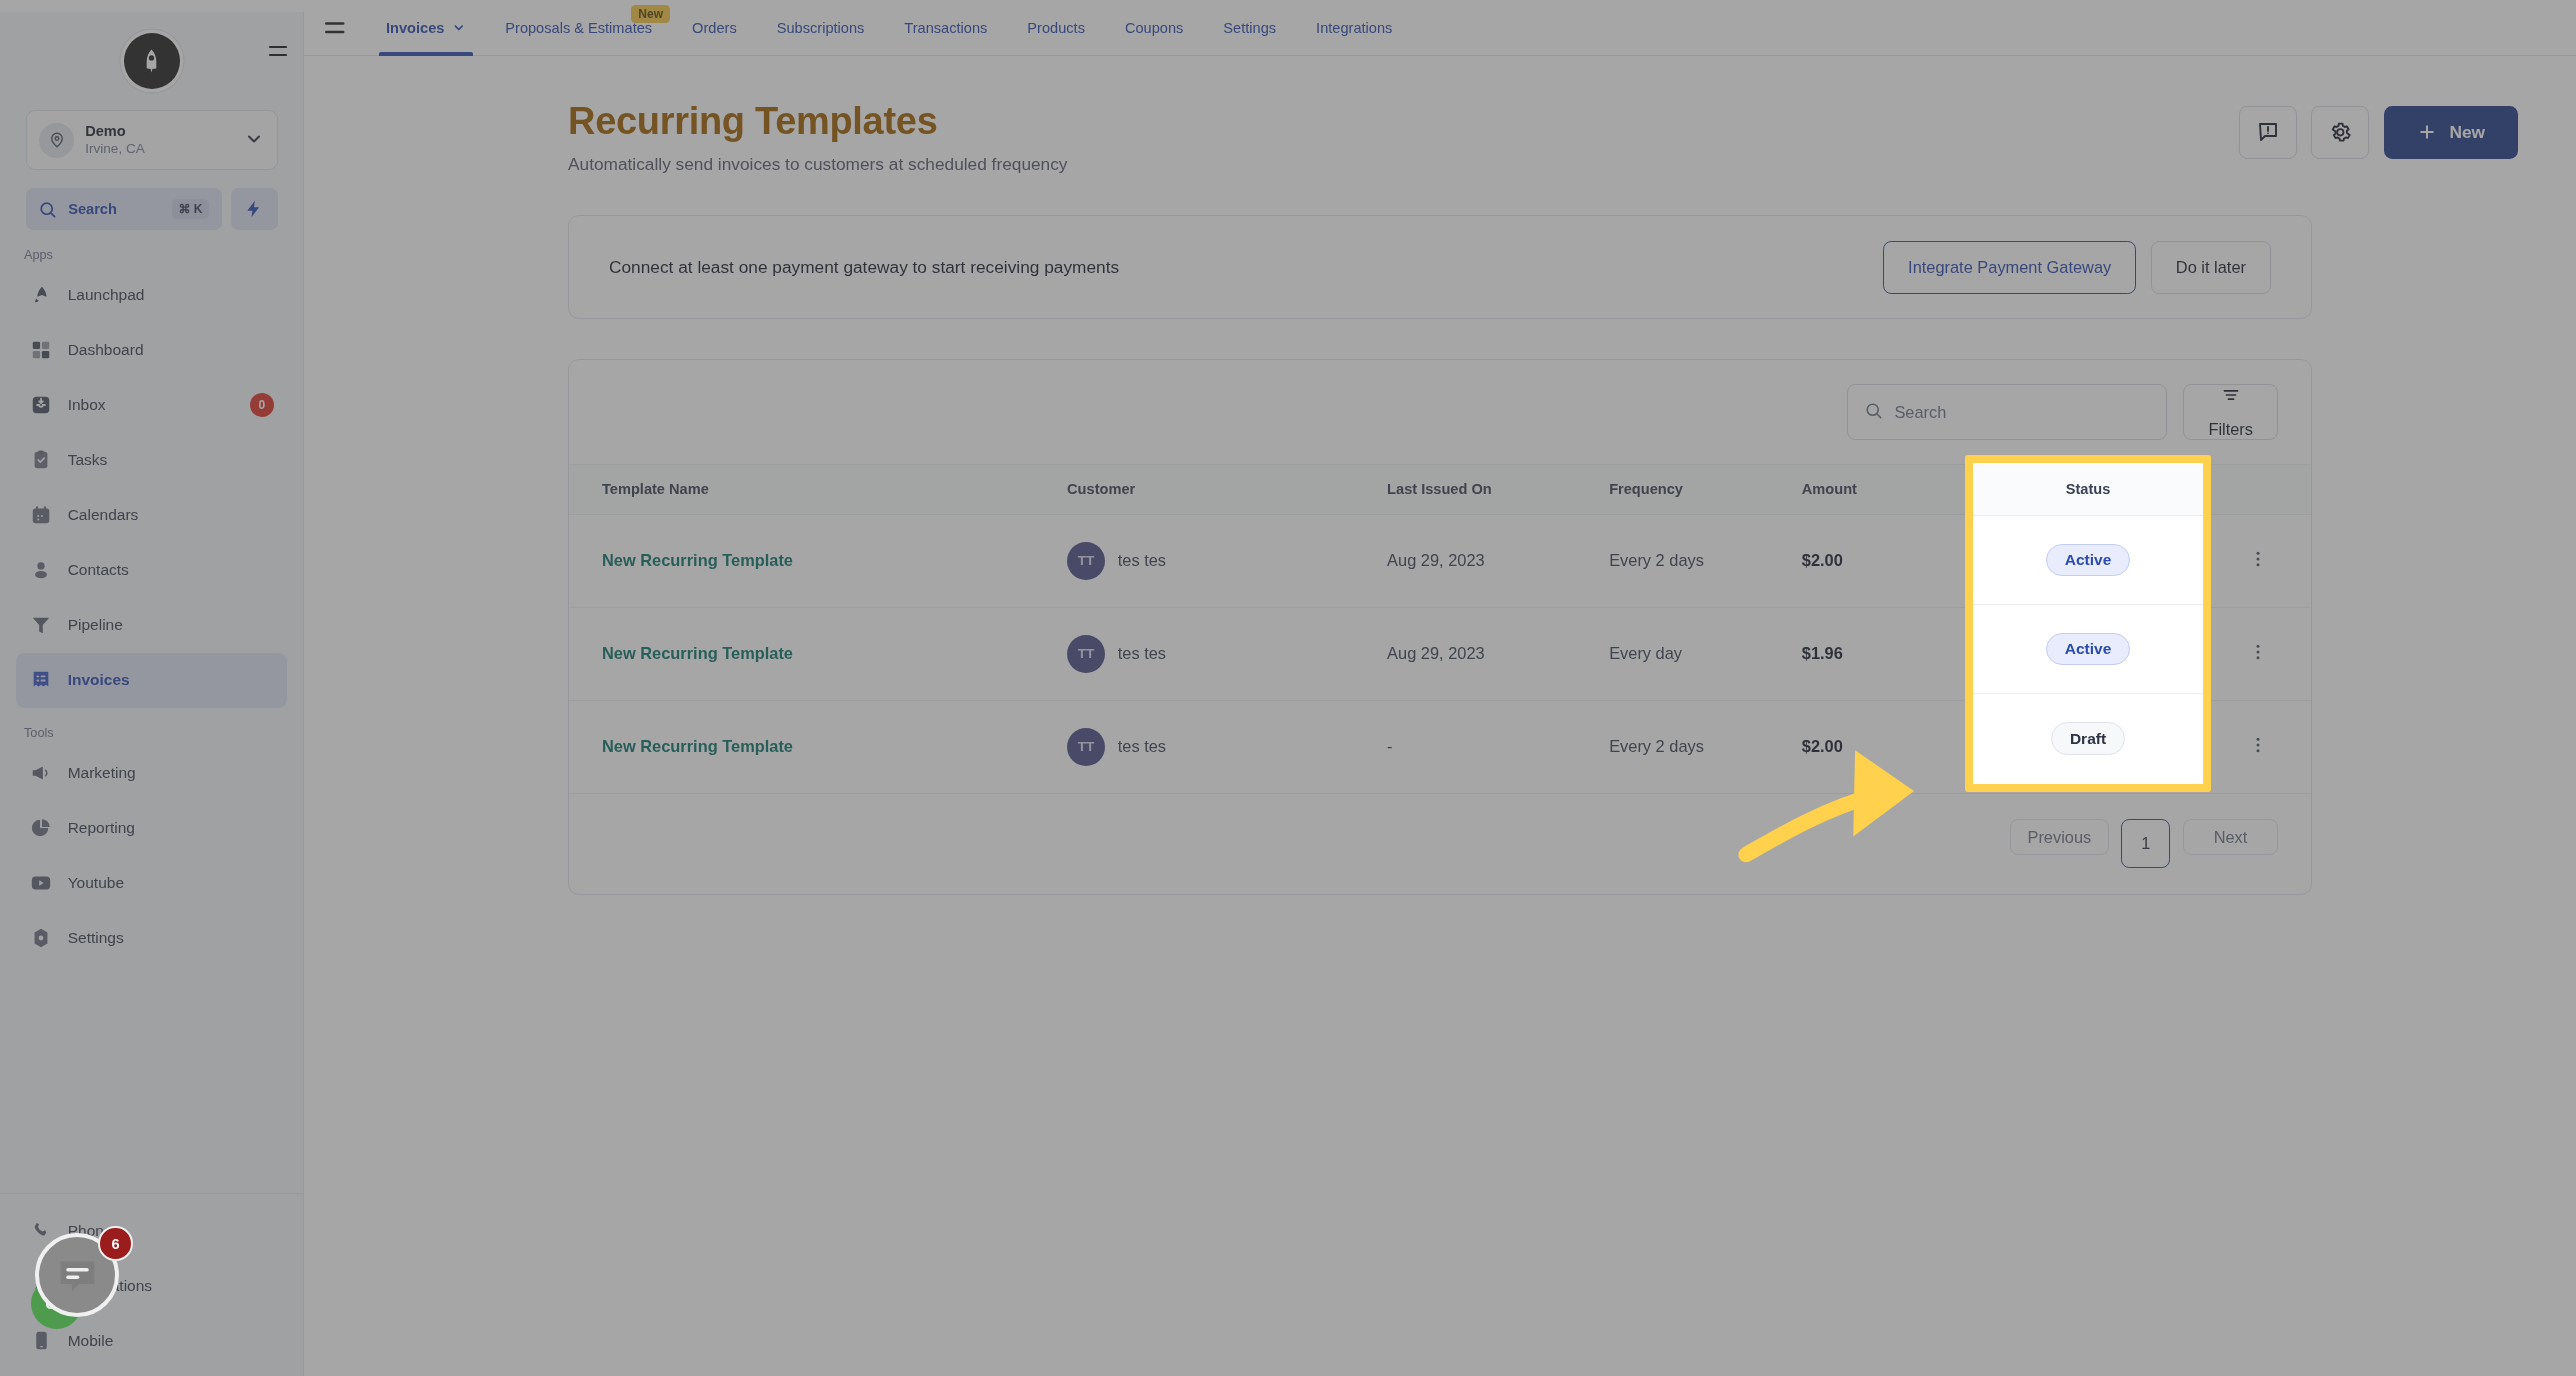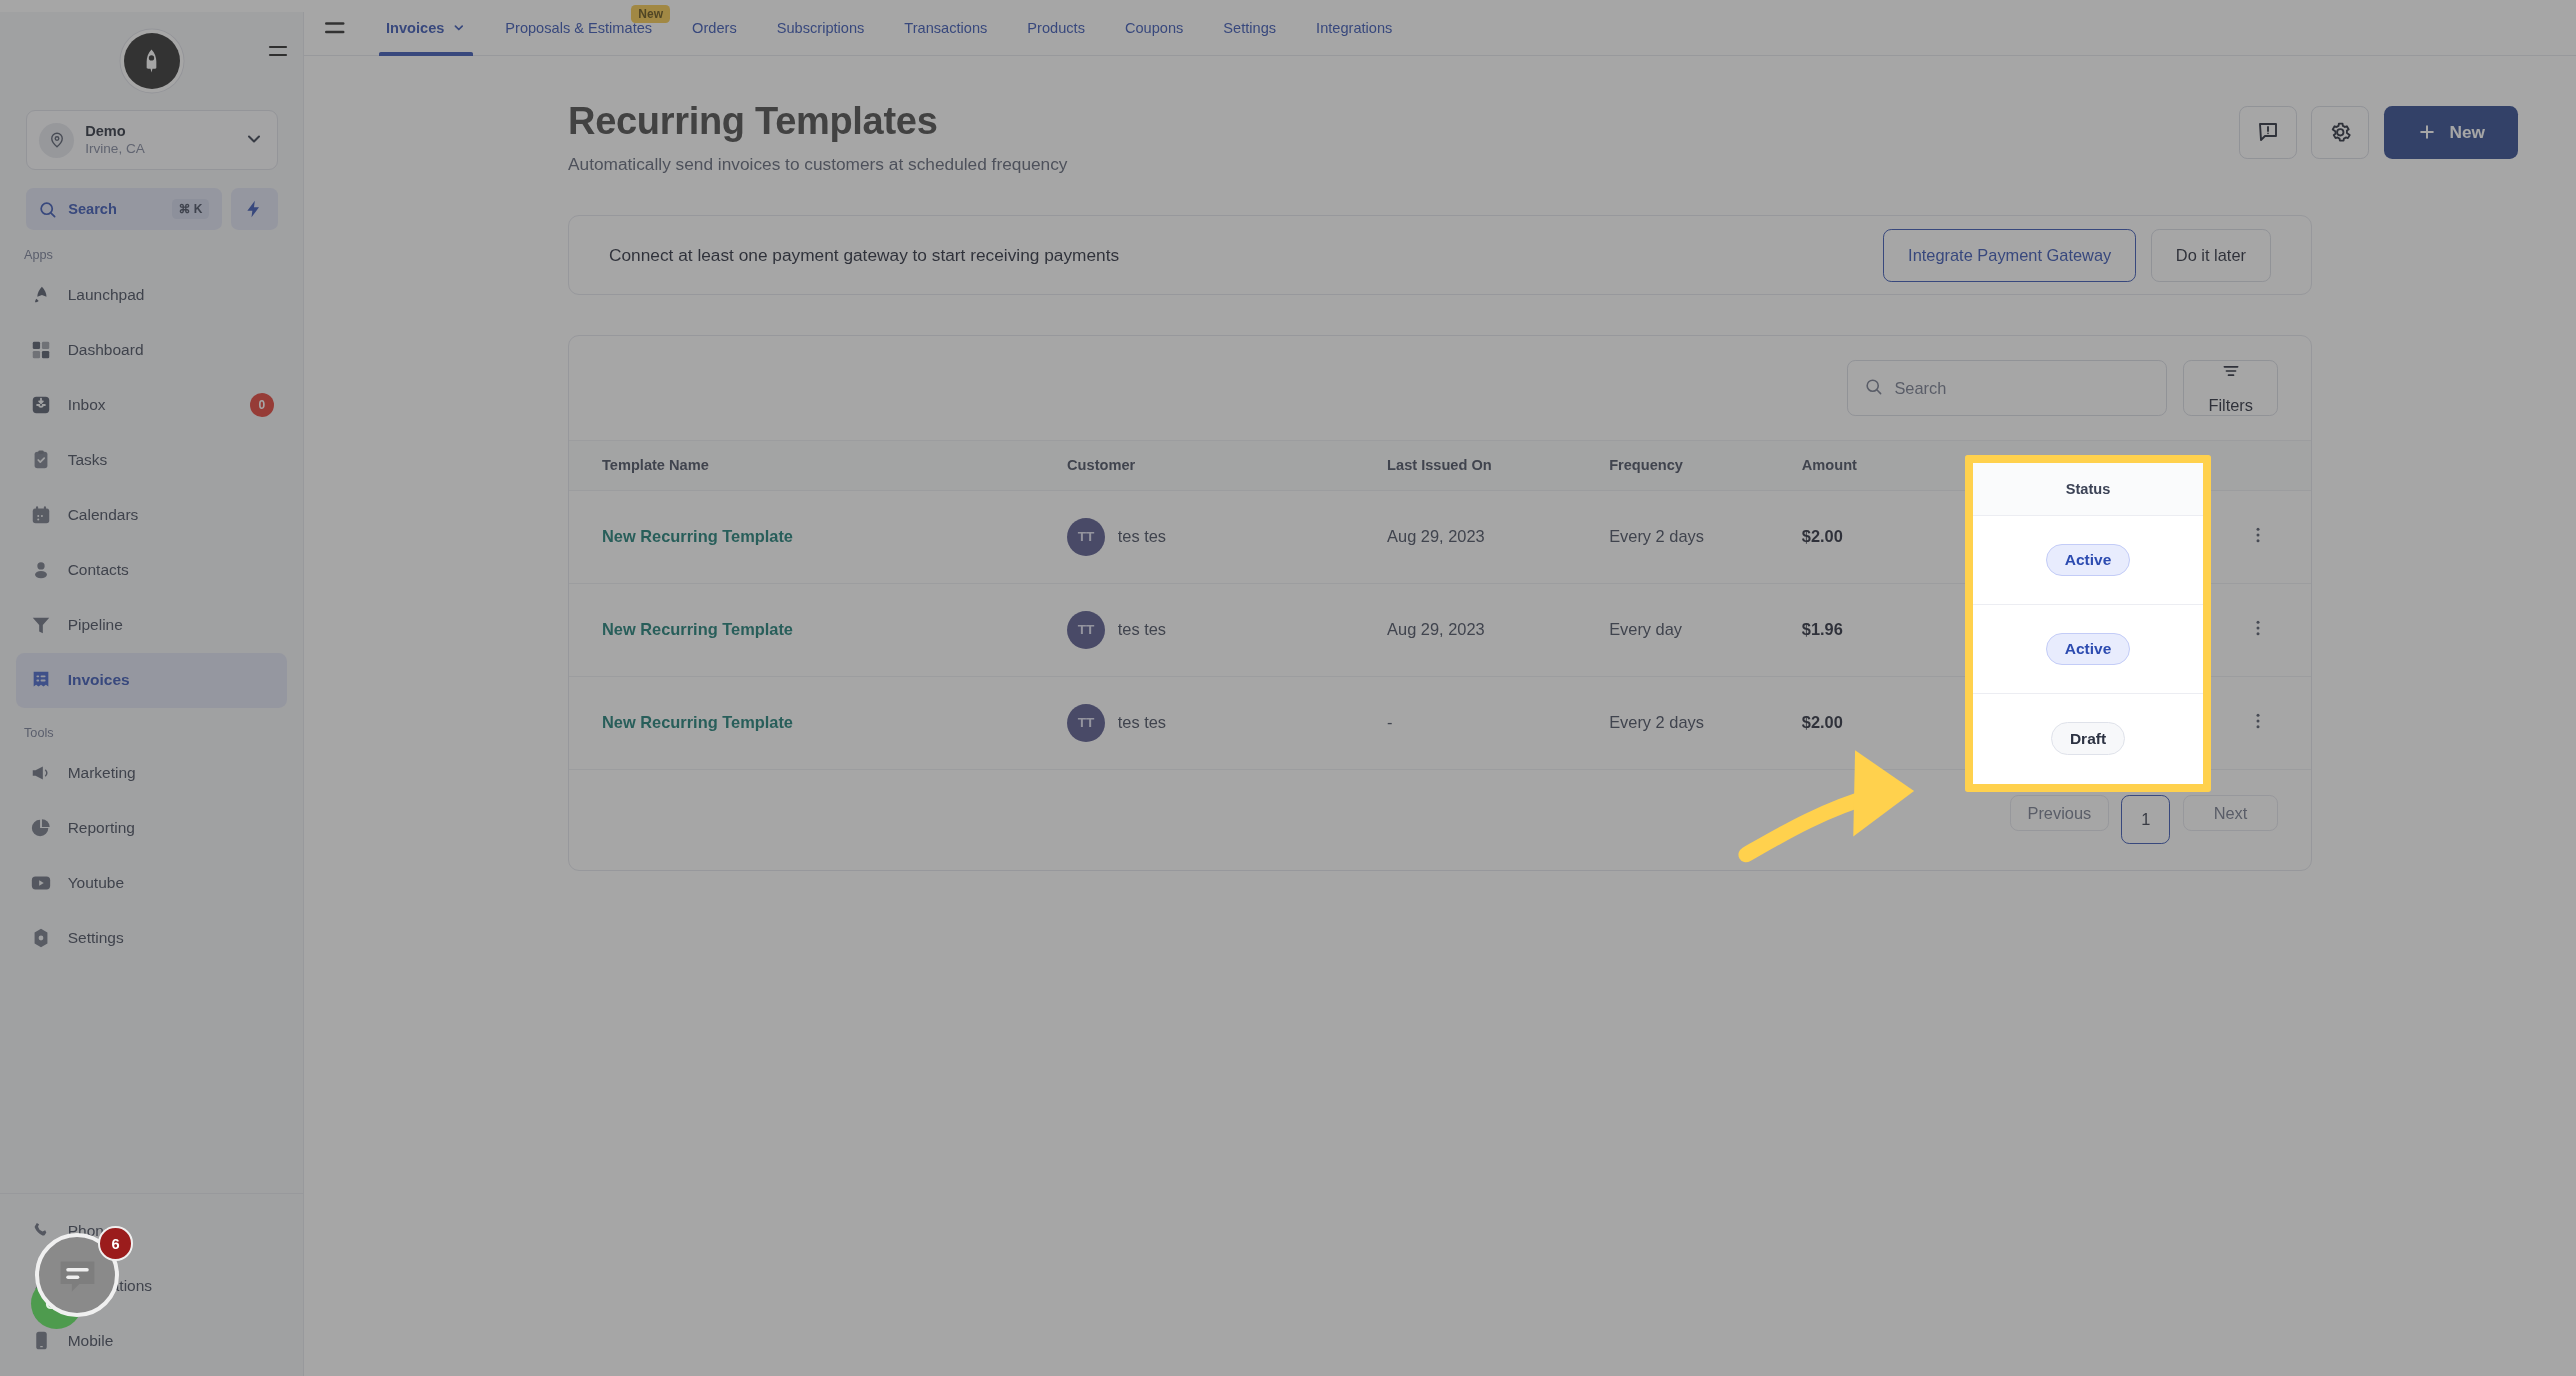--- a/index.html
+++ b/index.html
@@ -88,37 +88,37 @@
   }
   .tab .chev { margin-left:7.3px; display:flex; }
   .newpill {
     background:#f5c543; color:#5b4708; font-size:12px; font-weight:700; border-radius:4.5px;
     padding: 1.8px 7.3px; position:absolute; top:5.5px; right: 1.8px; white-space:nowrap;
   }
 
   
   .main { position:absolute; left:304px; top:56px; width:2272px; height:1320px; background:#ffffff; overflow:hidden;}
   .page-head { display:flex; align-items:flex-start; padding: 44px 58px 0 264px; }
-  .page-title { font-size: 38px; font-weight: 700; color:#404040; letter-spacing:-0.3px;}
+  .page-title { font-size: 38px; font-weight: 700; color:#a16207; letter-spacing:-0.3px;}
   .page-sub { font-size: 17.3px; color:#565d70; margin-top: 11px;}
   .head-actions { margin-left:auto; display:flex; gap: 14.6px; align-items:center; padding-top: 5.5px;}
   .icon-btn {
     width: 58px; height: 53px; border:0.9px solid #d7dae3; border-radius: 8.2px; background:#fff;
     display:flex; align-items:center; justify-content:center; cursor:pointer; color:#1c2130;
   }
   .primary-btn {
     height: 53px; background:#233e89; color:#fff; border-radius:8.2px; display:flex; align-items:center;
     gap: 12.7px; padding: 0 33px; font-size:17.3px; font-weight:600; cursor:pointer;
   }
 
   .content { padding: 0 264px 0 264px; }
 
   .banner {
     margin-top: 40px; border:0.9px solid #e2e4eb; border-radius: 11px; background:#fff;
-    height: 80px; display:flex; align-items:center; padding: 0 40px; gap: 18px;
+    height: 104px; display:flex; align-items:center; padding: 0 40px; gap: 18px;
   }
   .banner-text { font-size: 17.3px; color:#1b2030; }
   .banner-actions { margin-left:auto; display:flex; gap: 14.6px; }
   .btn-outline-blue {
     border:1.8px solid #2c4bb0; color:#2c4bb0; background:#fff; border-radius:8.2px;
     height: 53px; display:flex; align-items:center; padding: 0 24px; font-size:16.4px; font-weight:500; cursor:pointer;
     white-space:nowrap;
   }
   .btn-outline-grey {
     border:0.9px solid #d7dae3; color:#1b2030; background:#fff; border-radius:8.2px;

